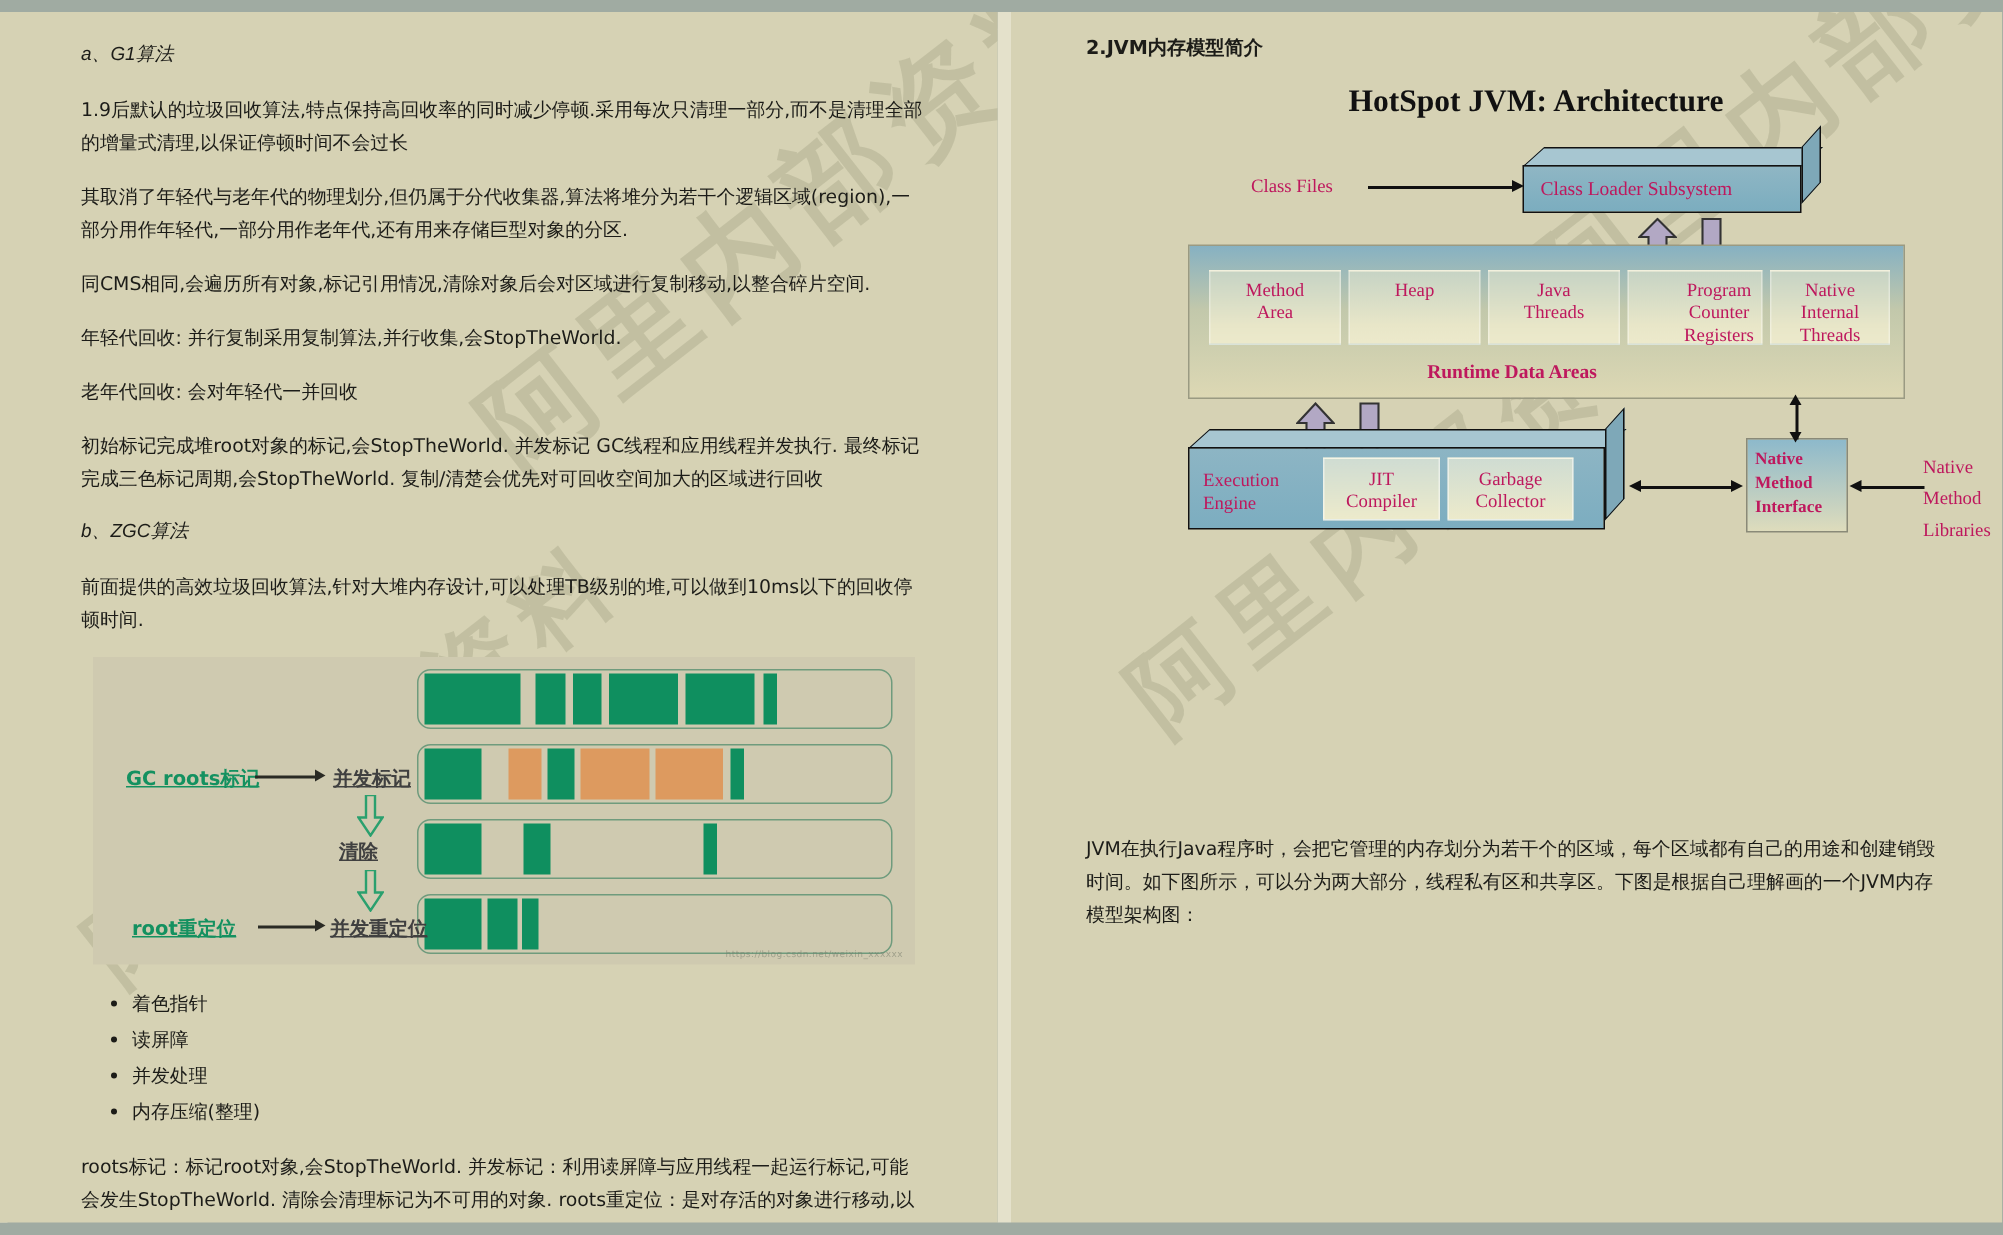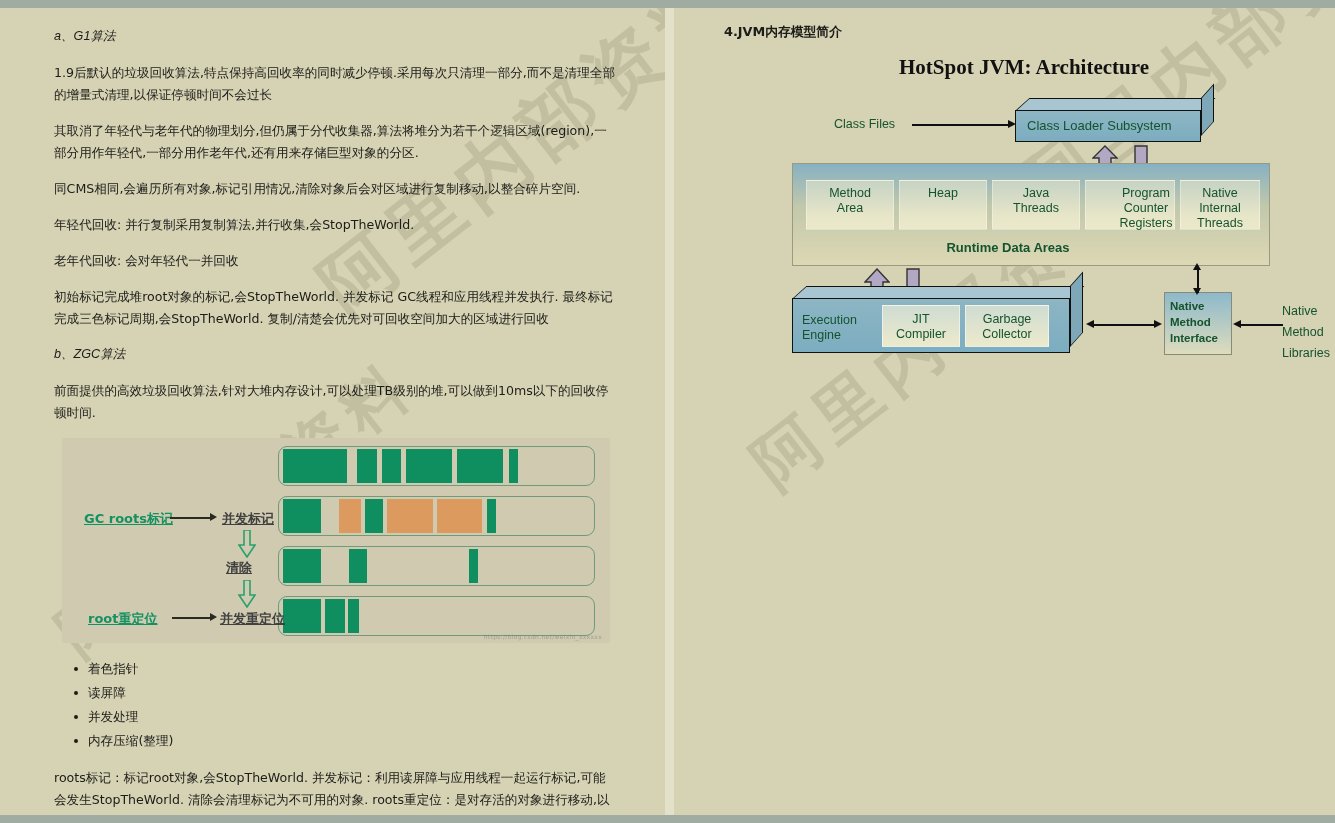--- a/index.html
+++ b/index.html
@@ -168,23 +168,23 @@
     position: absolute;
     top: 0; left: 0; width: 600px;
     text-align: center;
     font-family: "Liberation Serif", serif;
     font-size: 21px;
     font-weight: 700;
     color: #111;
   }
   .jvm-text {
     position: absolute;
-    font-family: Liberation Sans, sans-serif;
+    font-family: Liberation Serif, serif;
     font-size: 12.5px;
-    color: #14532d;
+    color: #be185d;
     white-space: nowrap;
     line-height: 15px;
   }
   .jvm-text.b { font-weight: 700; }
   .arrow-line { position: absolute; background: #101010; }
   .arrow-h { height: 1.6px; }
   .arrow-v { width: 1.6px; }
   .ah-right {
     position: absolute; width: 0; height: 0;
     border-left: 8px solid #101010;
@@ -353,21 +353,21 @@
   </div>
 
   <div class="page" id="page-right">
     <div class="page-inner">
 
       <div class="wm" style="left:330px; top:150px; font-size:70px;">阿里内部资料</div>
       <div class="wm" style="left:60px; top:430px; font-size:66px;">阿里内部资料</div>
 
       <div class="col-body" style="padding:16px 44px 0 50px;">
 
-        <h3 class="sub">4.JVM内存模型简介</h3>
+        <h3 class="sub">2.JVM内存模型简介</h3>
 
 
         <div class="jvm-fig">
 
           <div class="jvm-title">HotSpot JVM: Architecture</div>
 
           <div class="jvm-text" style="left:110px; top:62px;">Class Files</div>
           <div class="arrow-line arrow-h" style="left:188px; top:69px; width:98px;"></div>
           <div class="ah-right" style="left:284px; top:64.5px;"></div>
 
@@ -476,18 +476,19 @@
           <div class="arrow-line arrow-h" style="left:515px; top:269px; width:44px;"></div>
           <div class="ah-left" style="left:509px; top:264.5px;"></div>
           <div class="jvm-text" style="left:558px; top:246px; white-space:normal; width:90px; line-height:21px;">
             <span>Native</span><br>
             <span>Method</span><br>
             <span>Libraries</span>
           </div>
 
         </div>
 
+        <p class="para" style="margin-top:100px;">JVM在执行Java程序时，会把它管理的内存划分为若干个的区域，每个区域都有自己的用途和创建销毁时间。如下图所示，可以分为两大部分，线程私有区和共享区。下图是根据自己理解画的一个JVM内存模型架构图：</p>
 
       </div>
     </div>
   </div>
 
 </div>
 
 </body></html>

